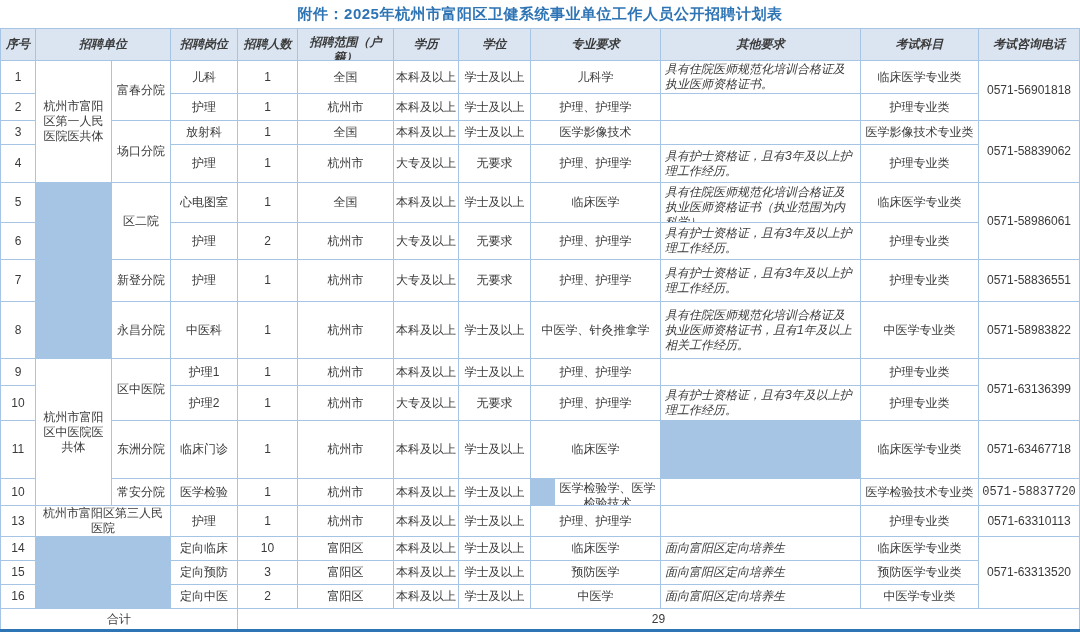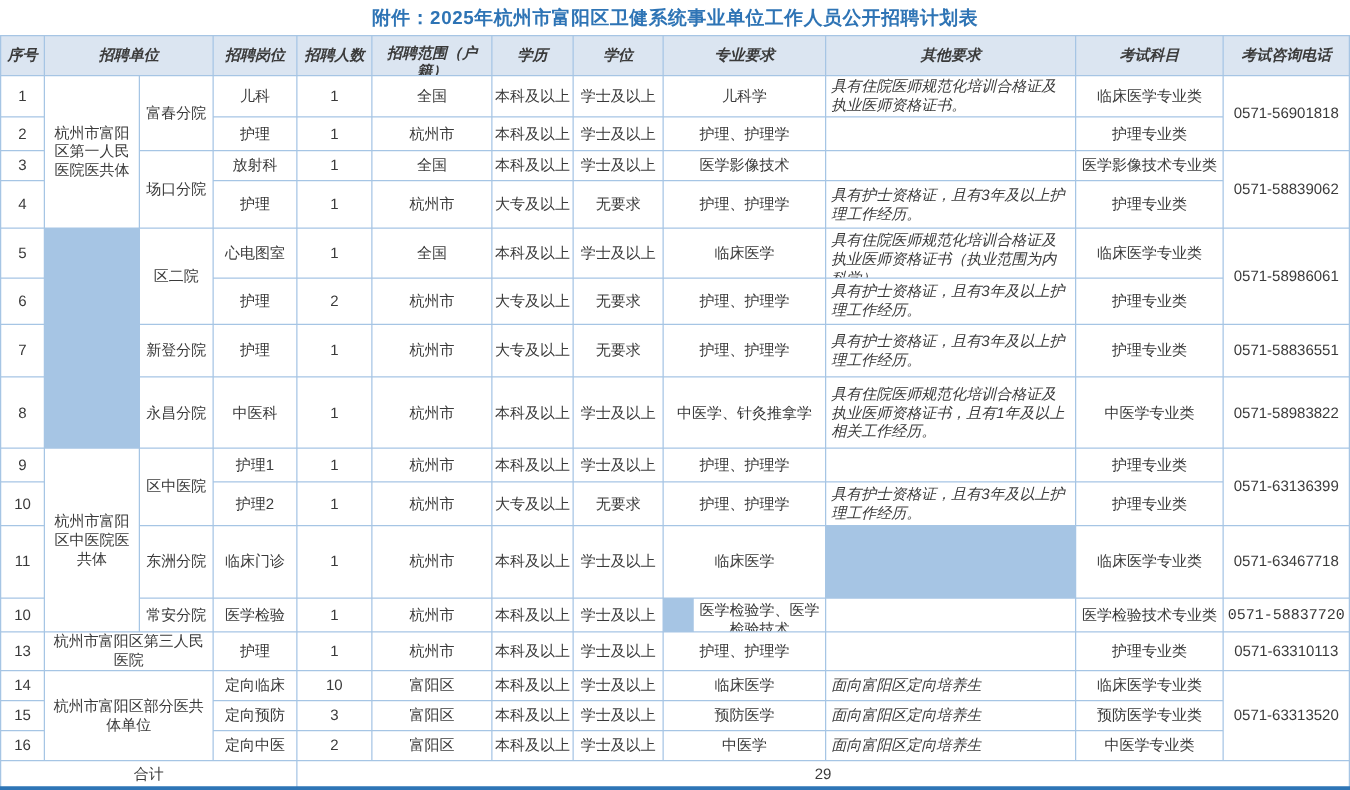--- a/index.html
+++ b/index.html
@@ -505,23 +505,20 @@
     </div>
     <div class="cell" style="grid-area: 14 / 11 / span 1 / span 1;">
       <span class="txt">护理专业类</span>
     </div>
     <div class="cell" style="grid-area: 14 / 12 / span 1 / span 1;">
       <span class="txt">0571-63310113</span>
     </div>
     <div class="cell" style="grid-area: 15 / 1 / span 1 / span 1;">
       <span class="txt">14</span>
     </div>
-    <div class="cell" style="grid-area: 15 / 2 / span 3 / span 2;">
-      <span class="txt">杭州市富阳区部分医共体单位</span>
-    </div>
     <div class="cell" style="grid-area: 15 / 4 / span 1 / span 1;">
       <span class="txt">定向临床</span>
     </div>
     <div class="cell" style="grid-area: 15 / 5 / span 1 / span 1;">
       <span class="txt">10</span>
     </div>
     <div class="cell" style="grid-area: 15 / 6 / span 1 / span 1;">
       <span class="txt">富阳区</span>
     </div>
     <div class="cell" style="grid-area: 15 / 7 / span 1 / span 1;">

